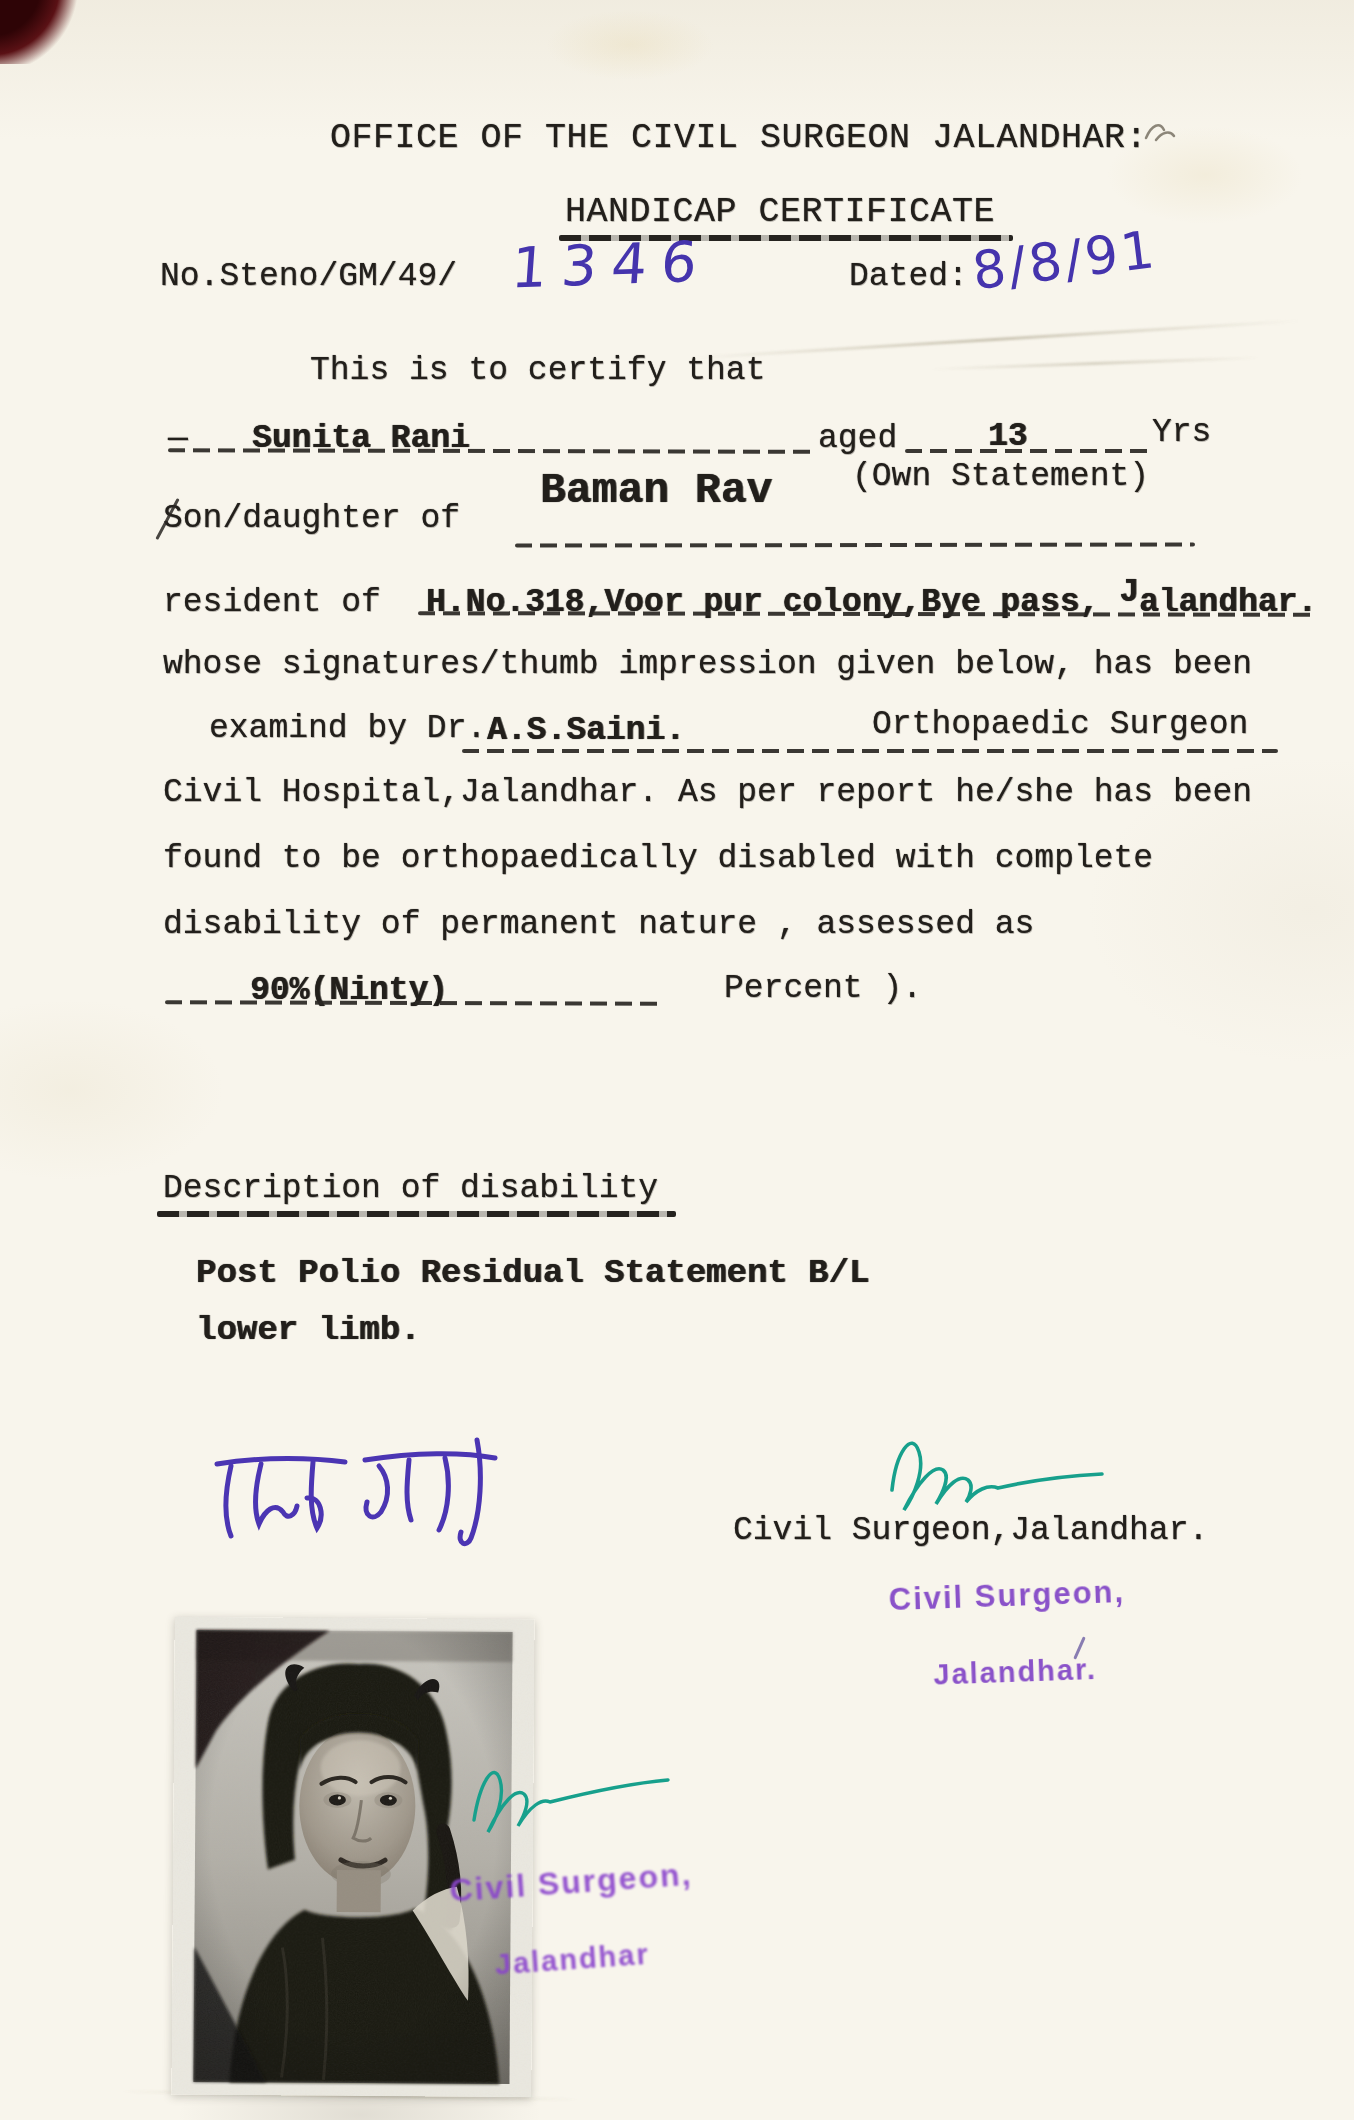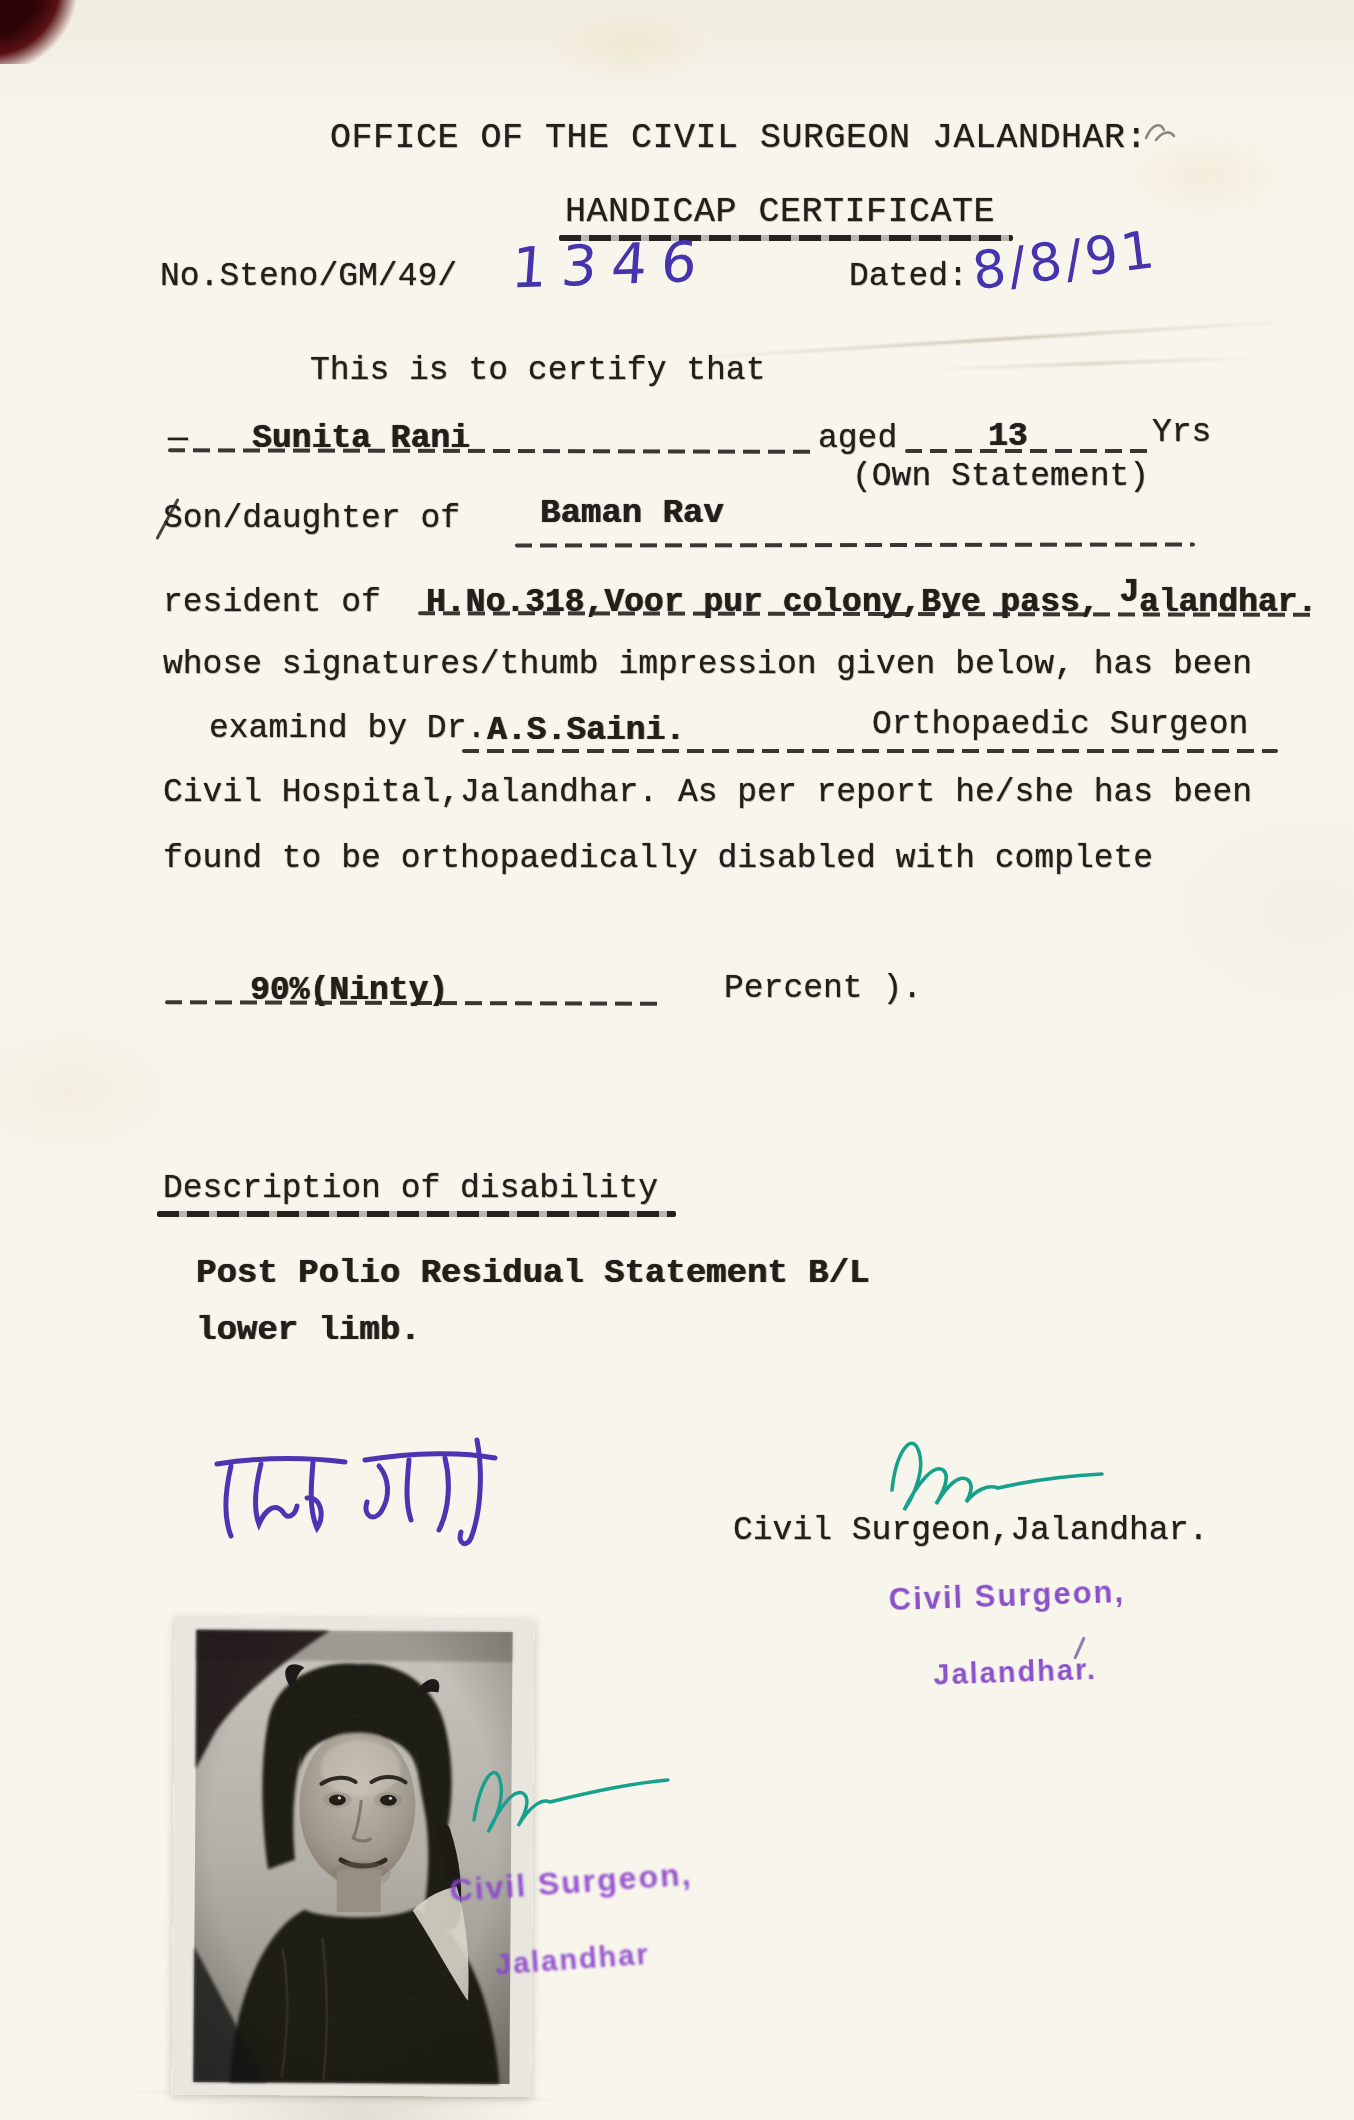--- a/index.html
+++ b/index.html
@@ -75,36 +75,37 @@
   <div class="tw heavy" style="left:252px;top:420px;">Sunita Rani</div>
   <div class="dash" style="left:168px;top:449px;width:648px;transform:rotate(.15deg);"></div>
   <div class="tw" style="left:818px;top:420px;">aged</div>
   <div class="dash" style="left:905px;top:449px;width:248px;"></div>
   <div class="tw heavy" style="left:988px;top:418px;">13</div>
   <div class="tw" style="left:1152px;top:414px;">Yrs</div>
   <div class="tw" style="left:852px;top:458px;">(Own Statement)</div>
 
   <div class="tw" style="left:163px;top:500px;">Son/daughter of</div>
   <div class="strike-mark" style="left:166px;top:496px;height:46px;transform:rotate(28deg);"></div>
-  <div class="tw heavy" style="left:540px;top:494px;font-size:34px;">Baman Rav</div>
+  <div class="tw heavy" style="left:540px;top:466px;font-size:43px;">Baman Rav</div>
   <div class="dash" style="left:515px;top:543px;width:680px;transform:rotate(-.1deg);"></div>
 
   <div class="tw" style="left:163px;top:584px;">resident of</div>
   <div class="tw heavy" style="left:426px;top:584px;"><span>H.No.318,Voor pur colony,Bye pass, </span><span class="sup">J</span><span>alandhar.</span></div>
   <div class="dash" style="left:418px;top:612px;width:898px;transform:rotate(.1deg);"></div>
 
   <div class="tw" style="left:163px;top:646px;">whose signatures/thumb impression given below, has been</div>
 
   <div class="tw" style="left:165px;top:710px;margin-left:44px;">examind by Dr.</div>
   <div class="tw heavy" style="left:487px;top:712px;">A.S.Saini.</div>
   <div class="tw" style="left:872px;top:706px;">Orthopaedic Surgeon</div>
   <div class="dash" style="left:462px;top:749px;width:816px;"></div>
 
   <div class="tw" style="left:163px;top:774px;">Civil Hospital,Jalandhar. As per report he/she has been</div>
   <div class="tw" style="left:163px;top:840px;">found to be orthopaedically disabled with complete</div>
+  <div class="tw" style="left:163px;top:906px;">disability of permanent nature , assessed as</div>
 
   <div class="tw heavy" style="left:250px;top:972px;">90%(Ninty)</div>
   <div class="dash" style="left:165px;top:1001px;width:494px;transform:rotate(.15deg);"></div>
   <div class="tw" style="left:680px;top:970px;margin-left:44px;">Percent ).</div>
 
   <div class="tw ul-heavy" style="left:163px;top:1170px;">Description of disability</div>
 
   <div class="tw heavy" style="left:196px;top:1254px;font-size:34px;">Post Polio Residual Statement B/L</div>
   <div class="tw heavy" style="left:196px;top:1311px;font-size:34px;">lower limb.</div>
 

